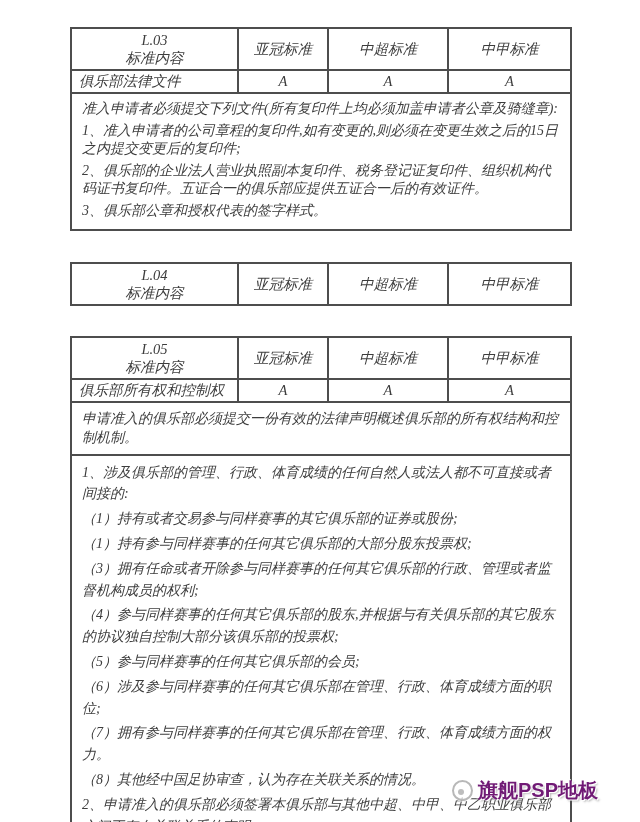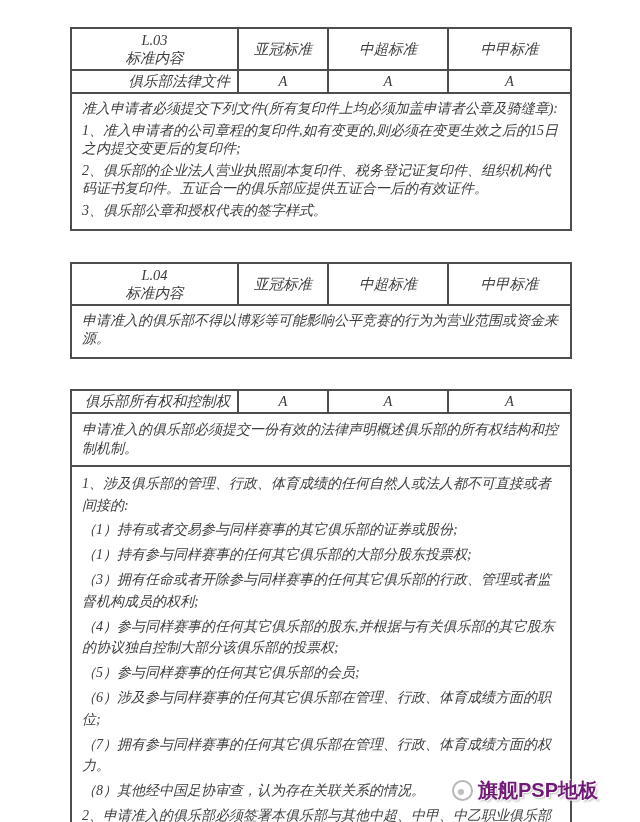--- a/index.html
+++ b/index.html
@@ -25,21 +25,21 @@
   #t3 { margin-top: 30px; }
 
   .head-cell {
     text-align: center;
     height: 40px;
     font-size: 14.5px;
     line-height: 18px;
     padding: 2px;
   }
   .crit-row td { height: 23px; font-size: 14.5px; }
-  .crit-name { padding: 1px 7px; text-align: right; }
+  .crit-name { padding: 1px 7px; }
   .grade { text-align: center; font-size: 15px; }
 
   .desc {
     font-size: 14px;
     padding: 3px 7px 5px 7px;
     line-height: 18.6px;
     text-align: left;
     vertical-align: top;
   }
   .desc p { margin: 3px; }
@@ -124,36 +124,40 @@
     <tbody>
       <tr>
         <td class="head-cell">
           <div>L.04</div>
           <div>标准内容</div>
         </td>
         <td class="head-cell">亚冠标准</td>
         <td class="head-cell">中超标准</td>
         <td class="head-cell">中甲标准</td>
       </tr>
-      <tr>
-        <td class="desc" colspan="4">
-          <p>申请准入的俱乐部不得以博彩等可能影响公平竞赛的行为为营业范围或资金来源。</p>
-        </td>
-      </tr>
     </tbody>
   </table>
 
   <table class="std-table" id="t3">
     <colgroup>
         <col style="width:167px">
         <col style="width:90px">
         <col style="width:120px">
         <col style="width:123px">
       </colgroup>
     <tbody>
+      <tr>
+        <td class="head-cell">
+          <div>L.05</div>
+          <div>标准内容</div>
+        </td>
+        <td class="head-cell">亚冠标准</td>
+        <td class="head-cell">中超标准</td>
+        <td class="head-cell">中甲标准</td>
+      </tr>
       <tr class="crit-row">
         <td class="crit-name">俱乐部所有权和控制权</td>
         <td class="grade">A</td>
         <td class="grade">A</td>
         <td class="grade">A</td>
       </tr>
       <tr>
         <td class="desc desc-intro3" colspan="4">
           <p>申请准入的俱乐部必须提交一份有效的法律声明概述俱乐部的所有权结构和控制机制。</p>
         </td>

